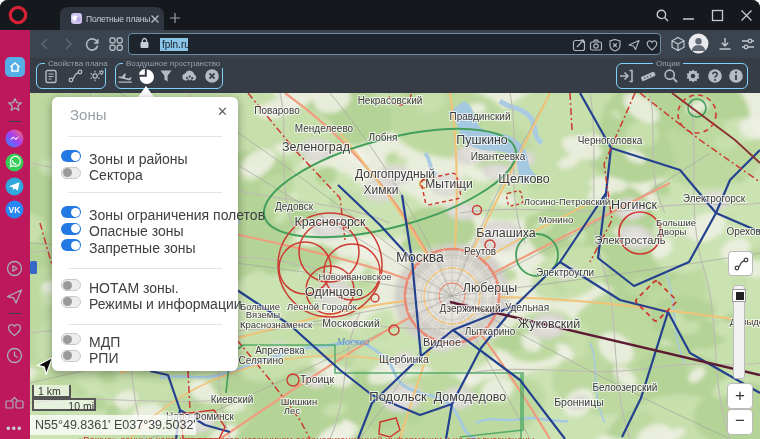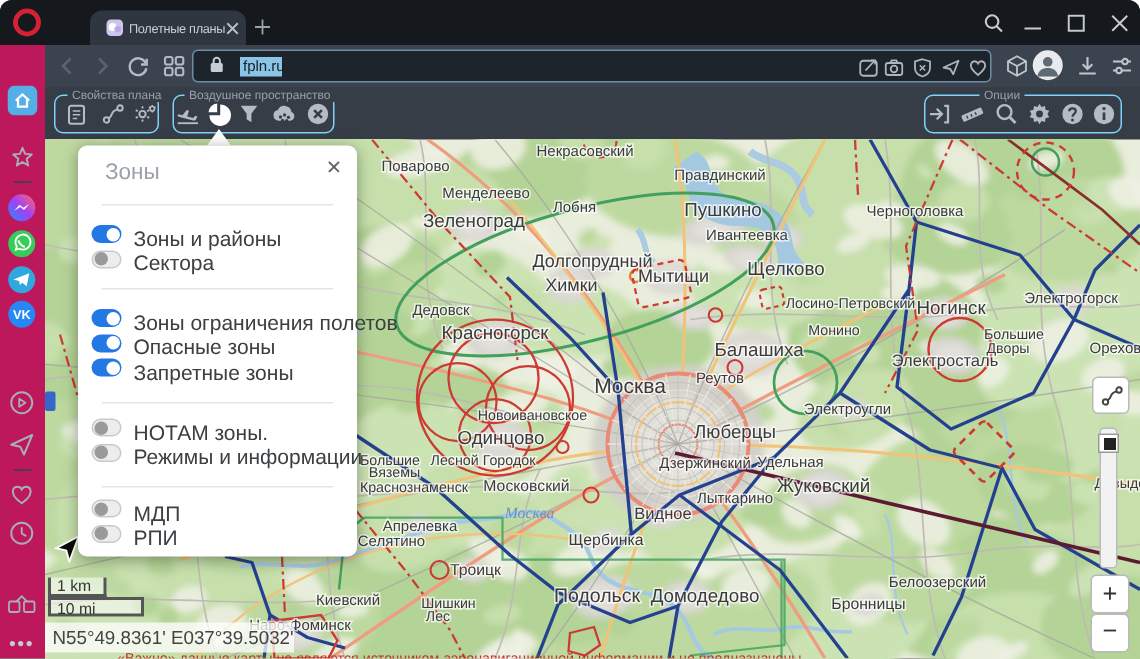--- a/index.html
+++ b/index.html
@@ -44,21 +44,21 @@
   .row .sw.on i { position:absolute; right:1.5px; top:1.5px; width:9px; height:9px; border-radius:50%; background:#fff; }
   .row .sw.off { background:#ededed; border:1px solid #c9c9c9; }
   .row .sw.off i { position:absolute; left:1px; top:0.5px; width:9px; height:9px; border-radius:50%; background:#9a9a9a; }
   .row .rl { position:absolute; left:28px; top:0.5px; font-size:14px; color:#3c4043; white-space:nowrap; }
   
   #kmscale { position:absolute; left:2px; top:292px; width:39px; height:13px;
     background:rgba(255,255,255,.55); border:2px solid #555; border-top:none;
     font-size:10.5px; color:#333; padding-left:4px; }
   #miscale { position:absolute; left:2px; top:305px; width:64px; height:13px;
     background:rgba(255,255,255,.55); border:2px solid #555; border-top:2px solid #555;
-    font-size:10.5px; color:#333; padding-left:4px; }
+    font-size:10.5px; color:#333; padding-left:4px;text-align:right; }
   #coords { position:absolute; left:0px; top:322px; width:166px; height:20px;
     background:rgba(255,255,255,.75); font-size:12.5px; color:#444; padding:3px 0 0 5px; }
   #attrib { position:absolute; left:48px; top:341px; width:680px; font-size:9.5px; color:#c03228; white-space:nowrap; }
   
   .mapbtn { position:absolute; background:#fff; border:1px solid #b9b9b9; border-radius:4px; }
   #slider { position:absolute; left:703px; top:192px; width:12px; height:94px; background:#f2f2f2;
     border:1px solid #bbb; border-radius:3px; }
   #knob { position:absolute; left:-2px; top:3px; width:14px; height:13px; background:#fff; border:1px solid #999; }
   #knob i { position:absolute; left:3px; top:2px; width:8px; height:8px; background:#222; display:block; }
   #zplus  { left:697px; top:290px; width:26px; height:26px; font-size:17px; color:#333; text-align:center; line-height:24px;}

